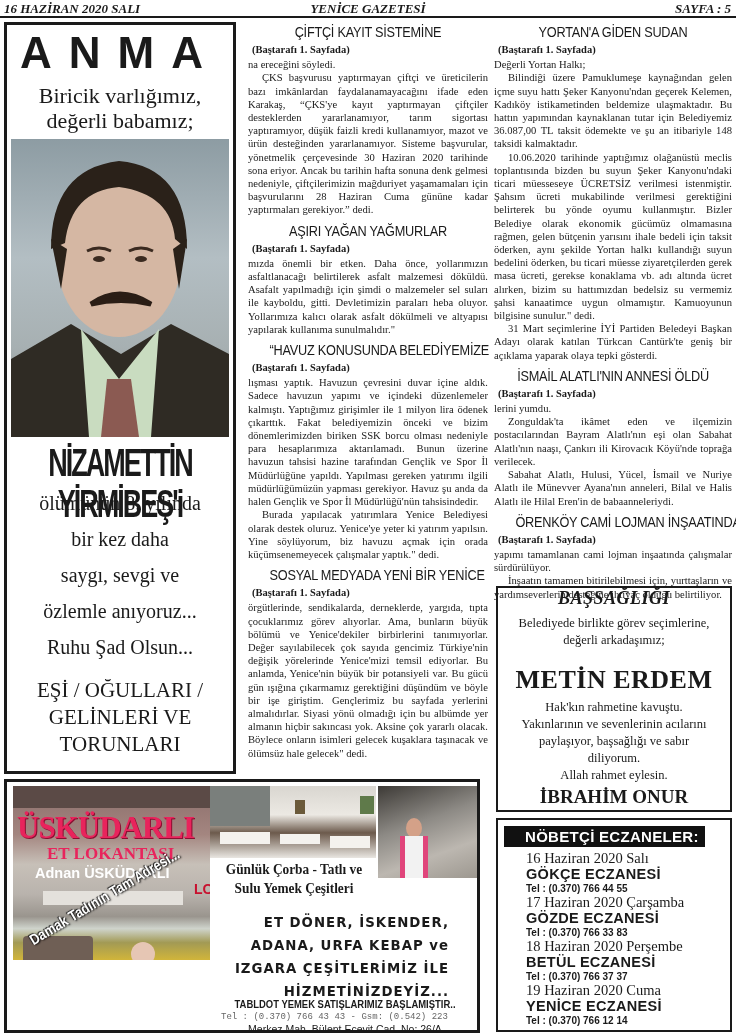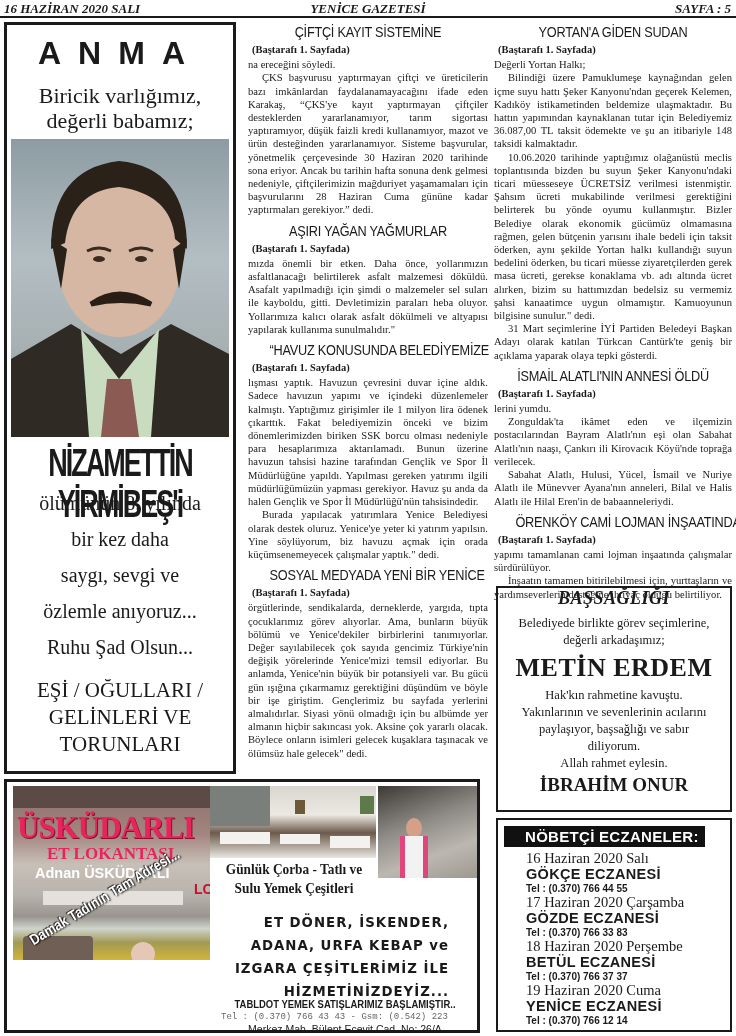--- a/index.html
+++ b/index.html
@@ -8,41 +8,41 @@
 
   .topbar { position: absolute; left: 0; top: 0; width: 736px; height: 18px; border-bottom: 2px solid #1a1a1a;
     font-family: "Liberation Serif", serif; font-weight: bold; font-style: italic; font-size: 13px; }
   .topbar span { position: absolute; top: 1px; }
   .tb-date { left: 4px; }
   .tb-paper { left: 0; width: 736px; text-align: center; }
   .tb-page { right: 5px; }
 
   
   .anma { position: absolute; left: 4px; top: 22px; width: 232px; height: 752px; border: 3px solid #1a1a1a; text-align: center; }
-  .anma-title { font-family: "Liberation Sans", sans-serif; font-weight: bold; font-size: 32px; letter-spacing: 17px; margin-top: 4px; line-height: 48px; }
+  .anma-title { font-family: "Liberation Sans", sans-serif; font-weight: bold; font-size: 44px; letter-spacing: 17px; margin-top: 4px; line-height: 48px; }
   .anma-sub { font-family: "Liberation Serif", serif; font-size: 22px; line-height: 25px; margin-top: 6px; }
   .anma-photo { position: relative; margin: 6px auto 0; width: 218px; height: 298px; overflow: hidden;
     background: linear-gradient(180deg, #8d9ca3 0%, #b3bec3 40%, #a7b0b2 70%, #8a8f86 100%); }
   .anma-name { font-family: "Liberation Sans", sans-serif; font-weight: bold; font-size: 27px; letter-spacing: -2px; transform: scaleY(1.45); transform-origin: top center; margin-top: 6px; line-height: 28px; height: 42px; }
   .anma-line { font-family: "Liberation Serif", serif; font-size: 20px; line-height: 36px; }
   .anma-family { font-family: "Liberation Serif", serif; font-size: 21px; line-height: 27px; margin-top: 12px; }
 
   
   .col { position: absolute; font-family: "Liberation Serif", serif; font-size: 10.6px; line-height: 13.2px; text-align: justify; }
   .col p { text-indent: 14px; }
   .col p.noind { text-indent: 0; }
   .headline { font-family: "Liberation Sans", sans-serif; font-size: 15.5px; text-align: center; transform: scaleX(0.82); transform-origin: center; white-space: nowrap; line-height: 20px; letter-spacing: -0.3px; }
   .src { font-weight: bold; font-size: 10.5px; margin: 1px 0 2px 4px; }
   .art { margin-bottom: 4px; }
 
   
   .bass { position: absolute; left: 496px; top: 586px; width: 236px; height: 226px; border: 2px solid #1a1a1a; text-align: center; font-family: "Liberation Serif", serif; }
   .bass-title { font-size: 18px; font-weight: bold; margin-top: 0; letter-spacing: 0.5px; font-style: italic; }
   .bass-txt { font-size: 12.5px; line-height: 17px; }
-  .bass-name { font-size: 26px; font-weight: bold; margin: 4px 0 4px; letter-spacing: 0.5px; }
+  .bass-name { font-size: 26px; font-weight: bold; margin: 16px 0 4px; letter-spacing: 0.5px; }
   .bass-sign { font-size: 19px; font-weight: bold; margin-top: 2px; }
 
   
   .pharm { position: absolute; left: 496px; top: 818px; width: 236px; height: 214px; border: 2px solid #1a1a1a; }
   .pharm-title { display: inline-block; background: #111; color: #fff; font-family: "Liberation Sans", sans-serif; font-weight: bold; font-size: 15px; padding: 2px 6px 2px 21px; margin: 6px 0 0 6px; letter-spacing: 0.3px; }
   .ph-item { padding-left: 28px; }
   .ph-date { font-family: "Liberation Serif", serif; font-size: 14.5px; line-height: 15px; }
   .ph-name { font-family: "Liberation Sans", sans-serif; font-weight: bold; font-size: 14.5px; line-height: 17px; letter-spacing: 0.3px; }
   .ph-tel { font-family: "Liberation Sans", sans-serif; font-weight: bold; font-size: 10px; line-height: 12px; }
   .pharm-list { margin-top: 4px; }

